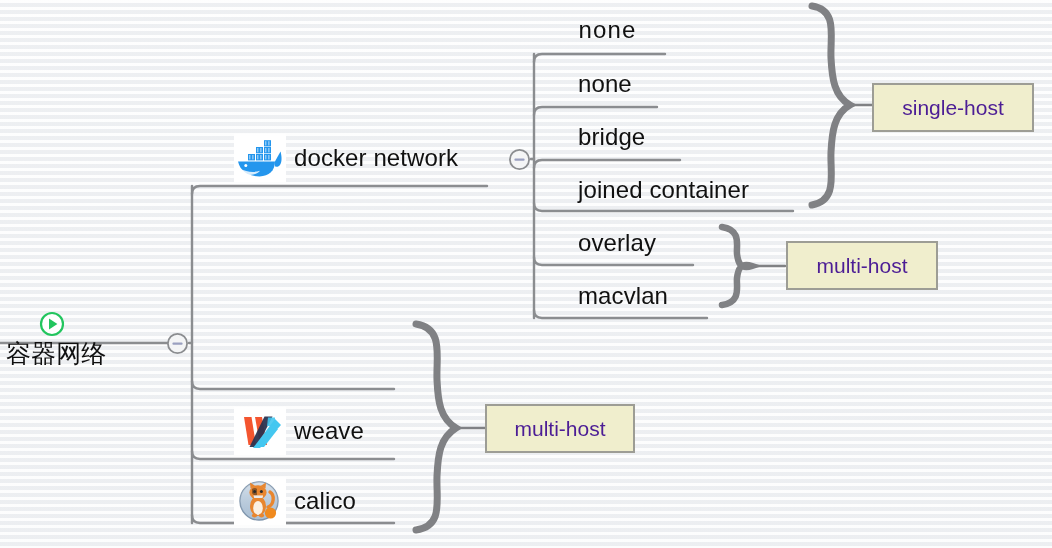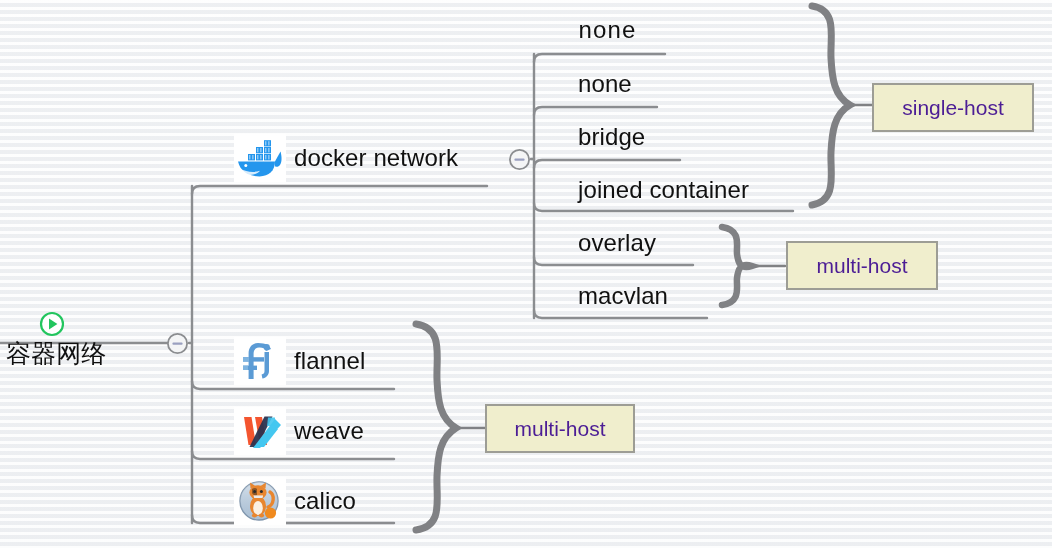--- a/index.html
+++ b/index.html
@@ -206,37 +206,20 @@
   <div class="node" style="left:578px;top:176px;">
     <span class="txt">joined container</span>
   </div>
   <div class="node" style="left:578px;top:229px;">
     <span class="txt">overlay</span>
   </div>
   <div class="node" style="left:578px;top:282px;">
     <span class="txt">macvlan</span>
   </div>
 
-  <div class="node" style="left:234px;top:337px;">
-    <svg class="ico" viewBox="0 0 52 48">
-      <rect width="52" height="48" fill="#ffffff"></rect>
-      <g fill="#5b9bd5">
-        <path d="M24 6 C32 6 36 9 37 12 L32 14 C31 11.6 28.6 10.4 25 10.6 C21.4 10.8 19.6 13 19.6 16.6 L19.6 42 L14.6 42 L14.6 16 C14.6 10 18.6 6 24 6 Z"></path>
-        <rect x="9" y="20.2" width="21" height="4.4"></rect>
-        <rect x="9" y="28.6" width="14" height="4.4"></rect>
-        <path d="M30.5 15 L35 15 L35 34 C35 38 32 41 28.4 41.6 L27.6 37.4 C29.4 37 30.5 36 30.5 34.2 Z"></path>
-        <circle cx="32.7" cy="10.2" r="3.1"></circle>
-      </g>
-      <g fill="#7fb4e0">
-        <rect x="9" y="20.2" width="6" height="4.4"></rect>
-        <rect x="9" y="28.6" width="5" height="4.4"></rect>
-      </g>
-    </svg>
-    <span class="txt">flannel</span>
-  </div>
 
   <div class="node" style="left:234px;top:407px;justify-content:center;">
     <svg class="ico" viewBox="0 0 52 48">
       <rect width="52" height="48" fill="#ffffff"></rect>
       <g stroke-linecap="butt">
         <path d="M10 10 L17.5 10 L22 38 L14.5 38 Z" fill="#f4552f"></path>
         <path d="M22 10 L29 10 L34 38 L27 38 Z" fill="#f4552f" transform="translate(-1,0)"></path>
         <path d="M30.5 9.5 L38.5 9.5 L23 40 L15.5 40 Z" fill="#2b3350" opacity=".95"></path>
         <path d="M41 12 L47 18 L26 41 L19 41 Z" fill="#44c7f0"></path>
         <path d="M34 10.5 L41 10.5 L41 19 L33 19 Z" fill="#44c7f0" opacity=".9"></path>

